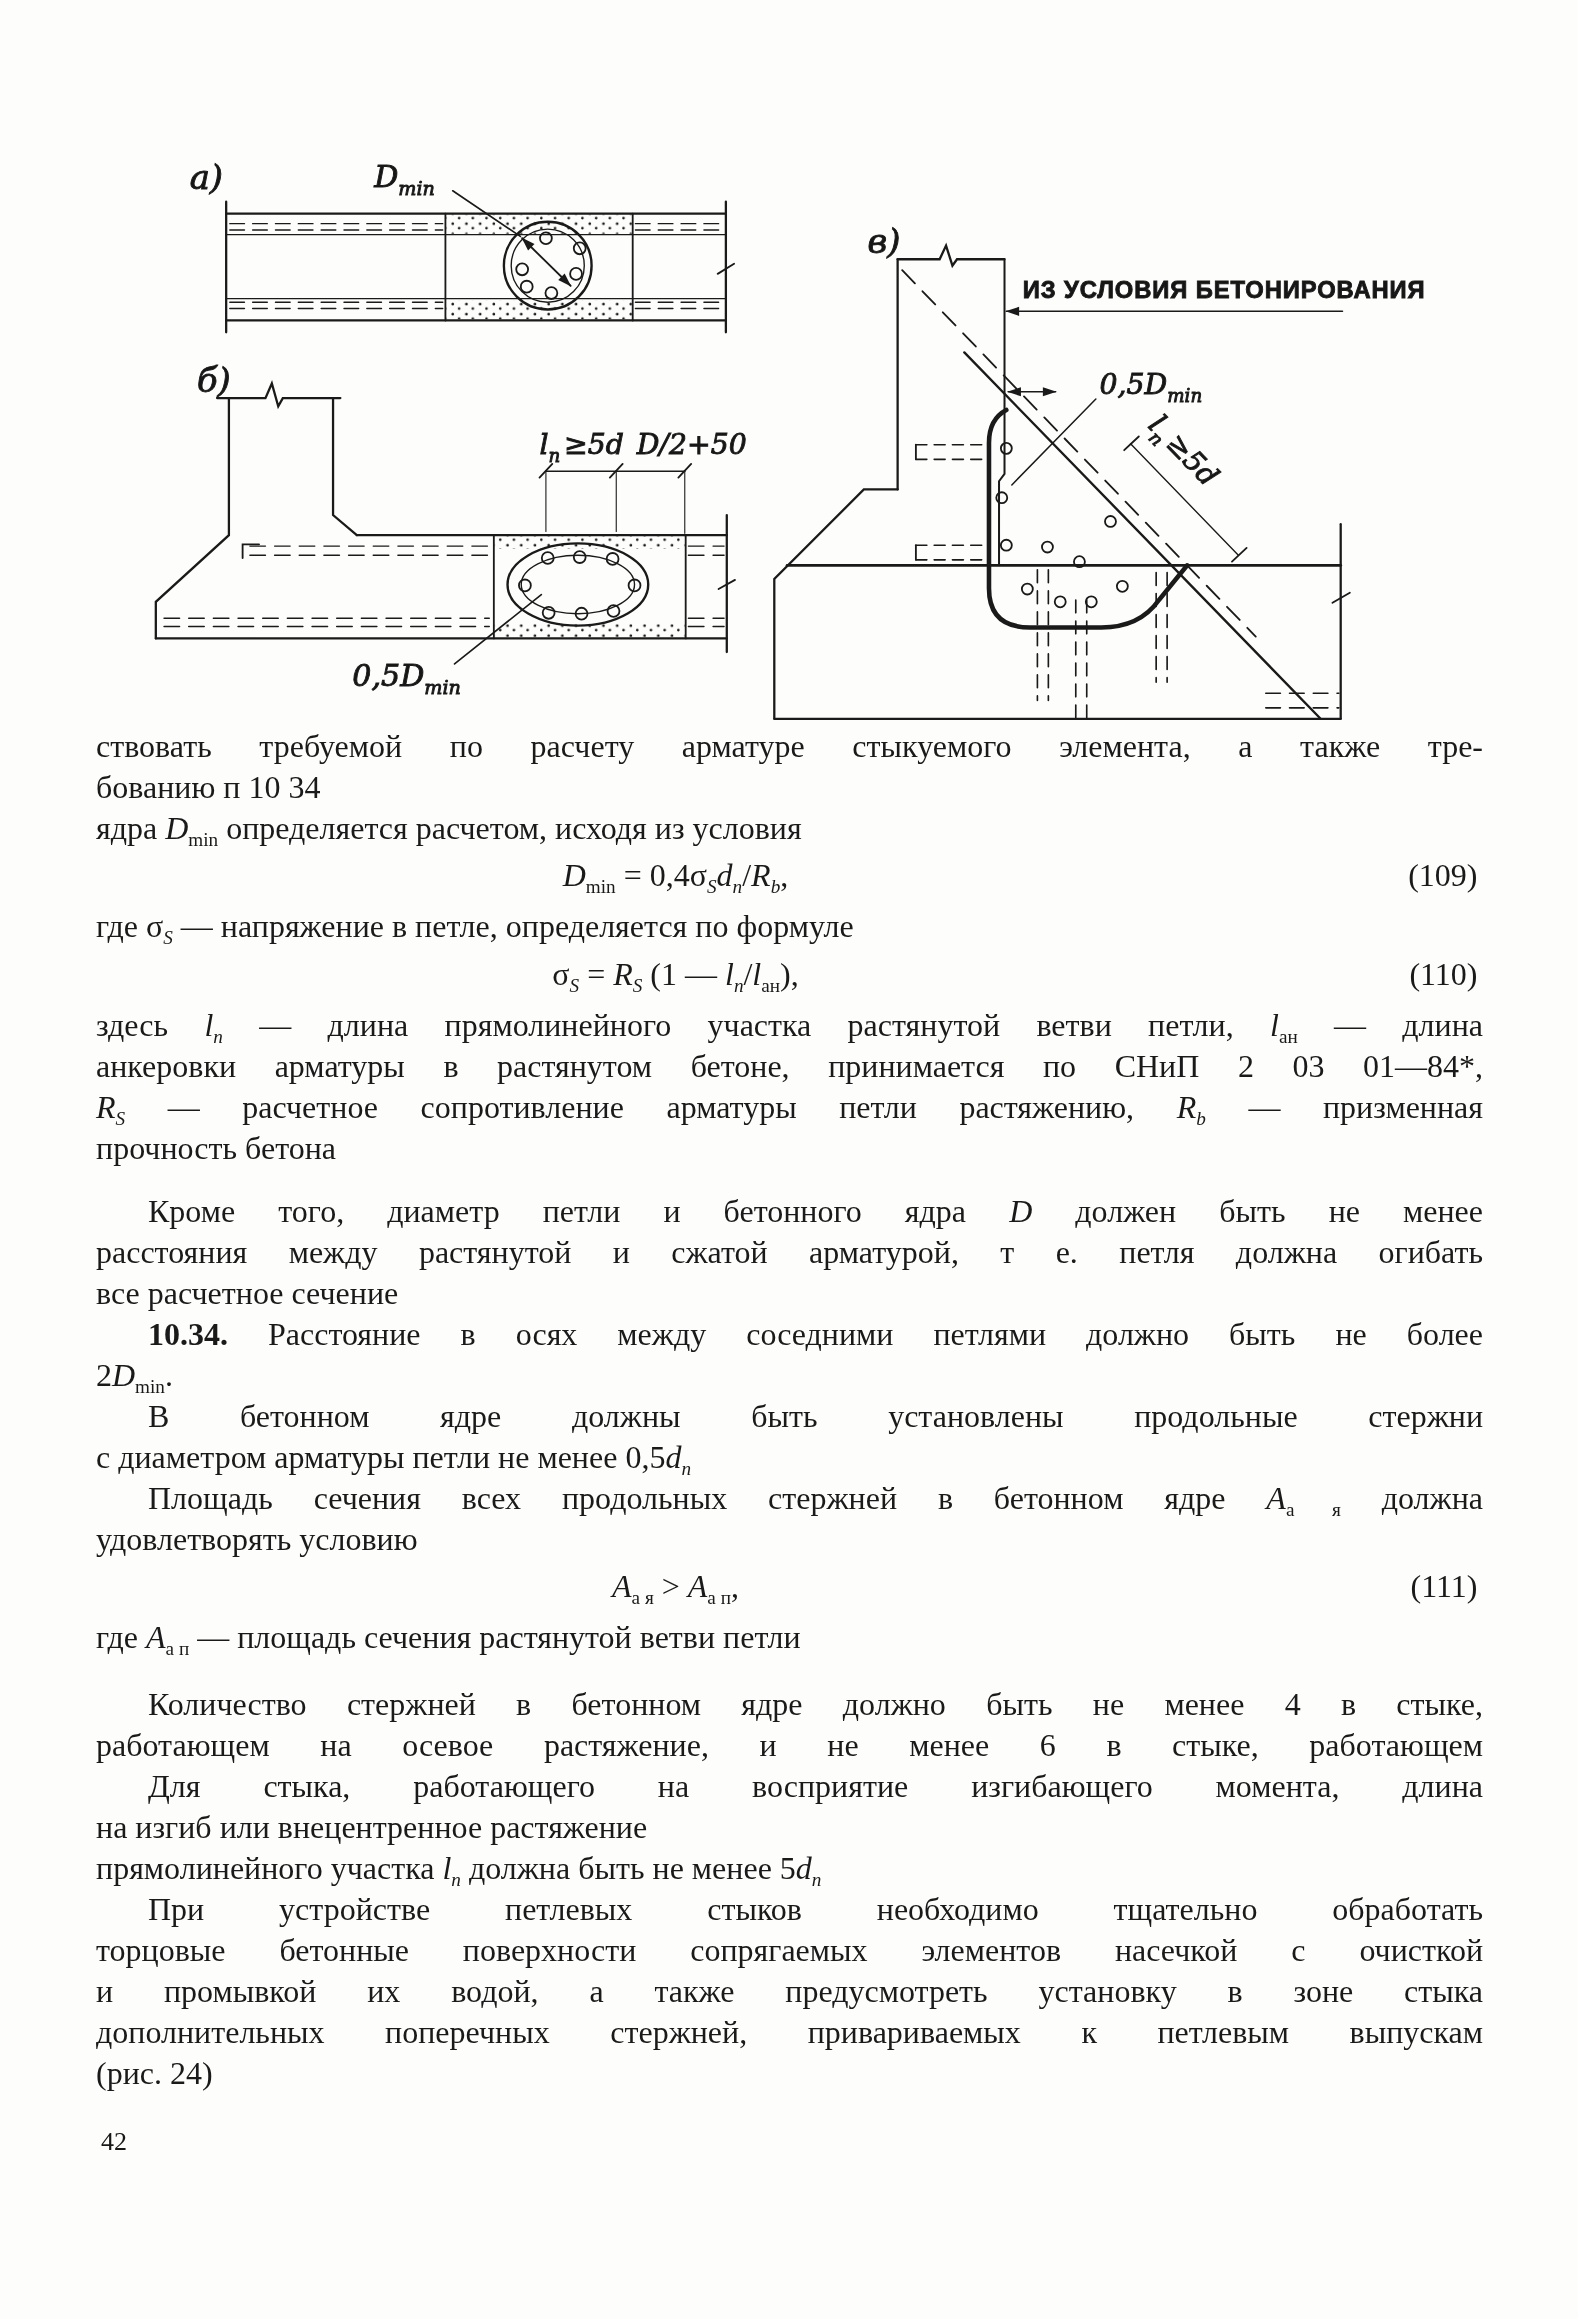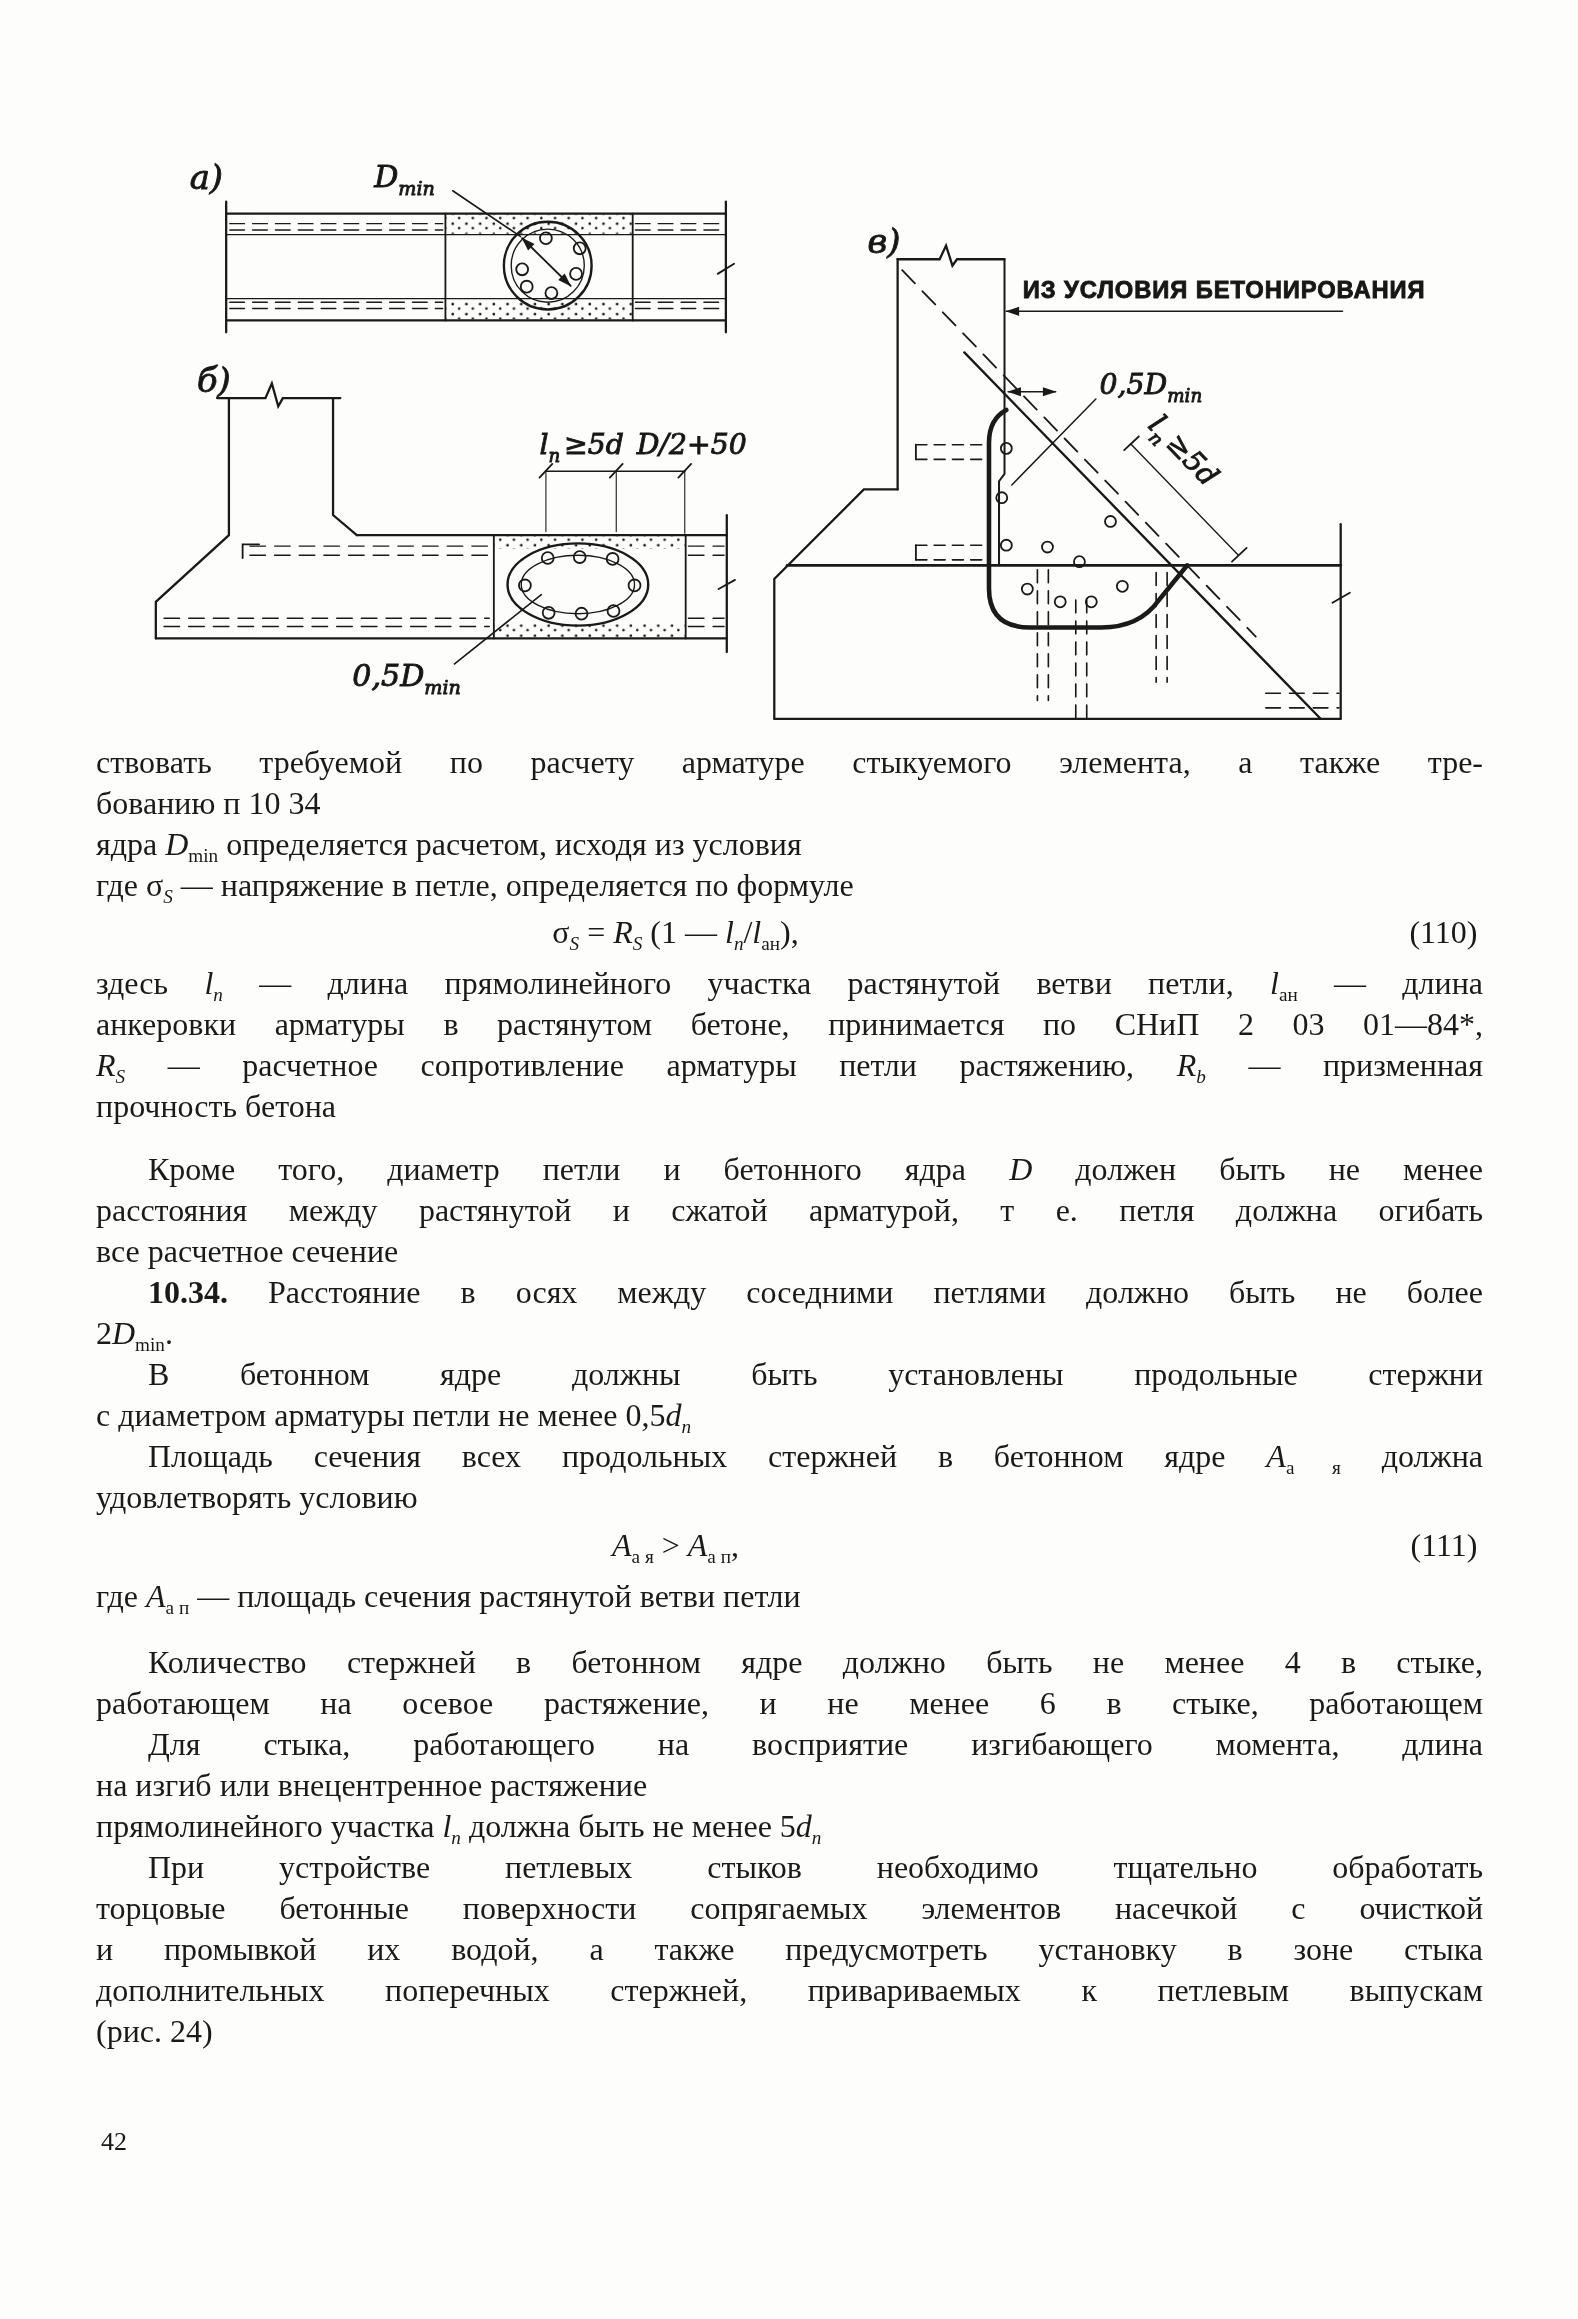--- a/index.html
+++ b/index.html
@@ -11,21 +11,21 @@
     background:#fdfdfb;
     color:#181818;
     font-family:"Liberation Serif", serif;
     overflow:hidden;
   }
   .figure-svg{position:absolute;left:80px;top:90px;}
   .figure-svg text{fill:#161616;}
   .hand{font-family:"DejaVu Serif", serif;font-style:italic;}
   .note-bold{font-family:"Liberation Sans", sans-serif;font-weight:bold;letter-spacing:1px;}
   .body-text{
-    position:absolute;left:96px;top:742px;width:1387px;
+    position:absolute;left:96px;top:726px;width:1387px;
     font-size:32px;line-height:41px;color:#1a1a1a;
   }
   .tline{text-align:justify;text-align-last:justify;white-space:normal;}
   .tline.last{text-align-last:left;}
   .tline.ind{text-indent:52px;}
   sub{font-size:0.60em;line-height:0;}
   .formula{position:relative;margin:6.4px 0 10px;}
   .fbody{display:block;text-align:center;padding-right:228px;font-size:32px;}
   .fnum{position:absolute;right:5.5px;top:0;font-size:32px;}
   .page-number{position:absolute;left:101px;top:2127px;font-size:26px;}
@@ -202,20 +202,24 @@
         <line x1="1298" y1="660" x2="1378" y2="660"></line>
         <line x1="1298" y1="676" x2="1378" y2="676"></line>
       </g>
     </g>
   </svg>
 
   <div class="body-text">
       <div class="tline"><span>ствовать требуемой по расчету арматуре стыкуемого элемента, а также тре-</span></div>
       <div class="tline last"><span>бованию п 10 34</span></div>
       <div class="tline last"><span>ядра </span><span style="font-style: italic;">D</span><sub>min</sub><span> определяется расчетом, исходя из условия</span></div>
+      <div class="formula">
+        <span class="fbody"><span style="font-style: italic;">D</span><sub>min</sub><span> = 0,4σ</span><sub style="font-style: italic;">S</sub><span style="font-style: italic;">d</span><sub style="font-style: italic;">п</sub><span>/</span><span style="font-style: italic;">R</span><sub style="font-style: italic;">b</sub><span>,</span></span>
+        <span class="fnum">(109)</span>
+      </div>
       <div class="tline last"><span>где σ</span><sub style="font-style: italic;">S</sub><span> — напряжение в петле, определяется по формуле</span></div>
       <div class="formula">
         <span class="fbody"><span>σ</span><sub style="font-style: italic;">S</sub><span> = </span><span style="font-style: italic;">R</span><sub style="font-style: italic;">S</sub><span> (1 — </span><span style="font-style: italic;">l</span><sub style="font-style: italic;">п</sub><span>/</span><span style="font-style: italic;">l</span><sub>ан</sub><span>),</span></span>
         <span class="fnum">(110)</span>
       </div>
       <div class="tline"><span>здесь </span><span style="font-style: italic;">l</span><sub style="font-style: italic;">п</sub><span> — длина прямолинейного участка растянутой ветви петли, </span><span style="font-style: italic;">l</span><sub>ан</sub><span> — длина</span></div>
       <div class="tline"><span>анкеровки арматуры в растянутом бетоне, принимается по СНиП 2 03 01—84*,</span></div>
       <div class="tline"><span style="font-style: italic;">R</span><sub style="font-style: italic;">S</sub><span> — расчетное сопротивление арматуры петли растяжению, </span><span style="font-style: italic;">R</span><sub style="font-style: italic;">b</sub><span> — призменная</span></div>
       <div class="tline last"><span>прочность бетона</span></div>
       <div style="height: 22px;"></div>

